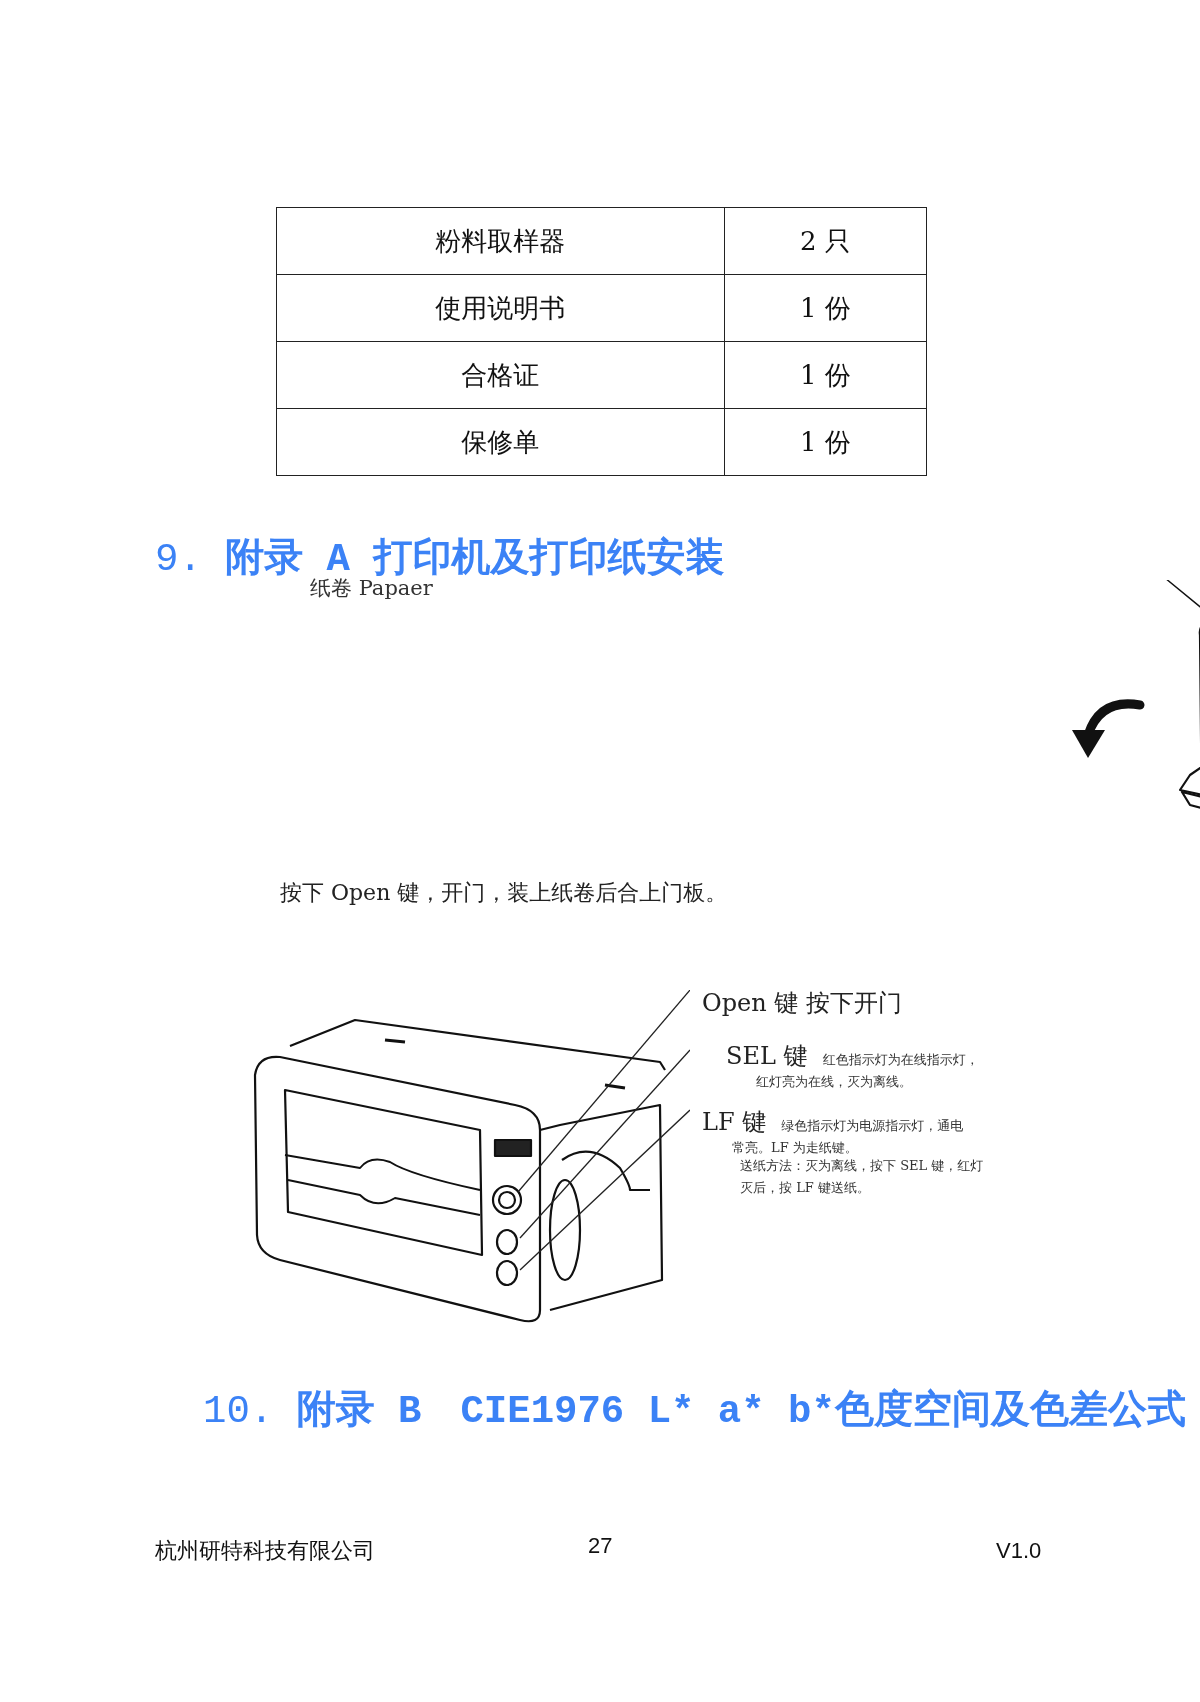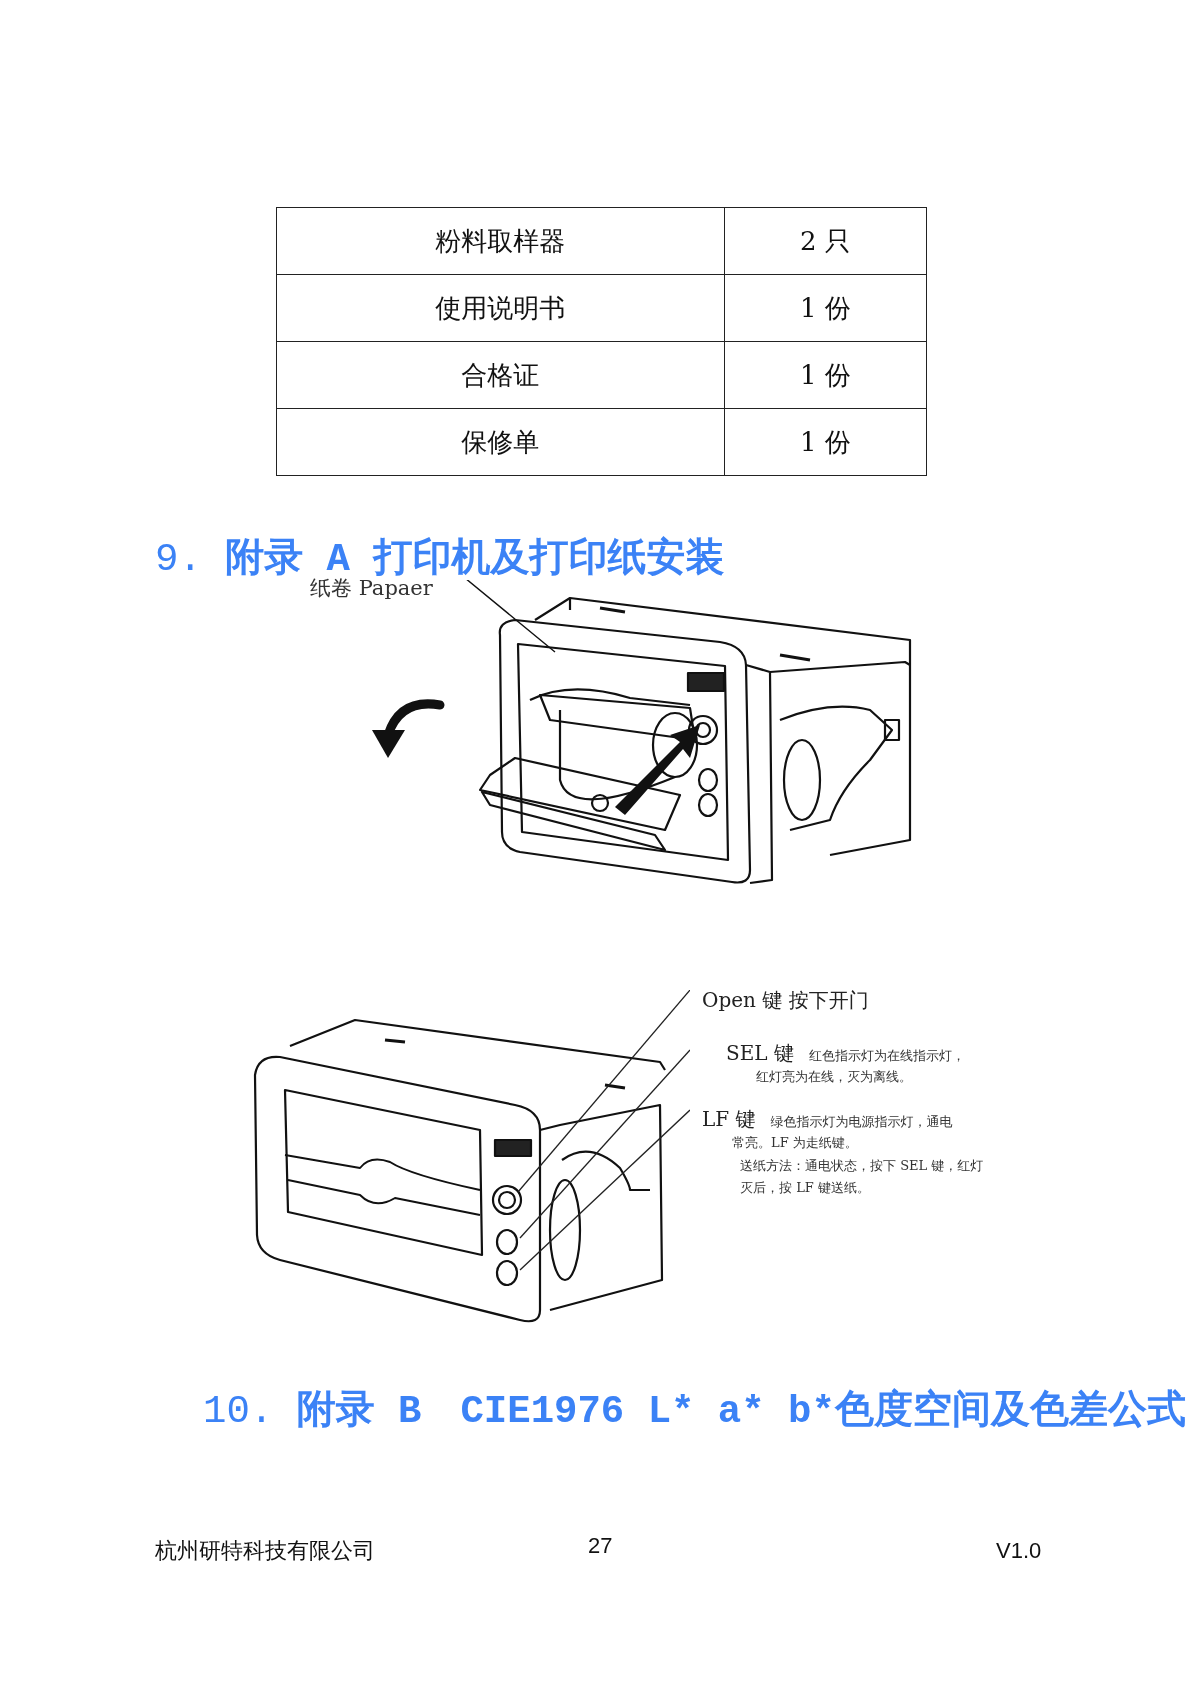--- a/index.html
+++ b/index.html
@@ -10,21 +10,21 @@
                 border-collapse: collapse; font-size: 26px; }
   table.items td { border: 1.5px solid #222; height: 66px; text-align: center;
                    vertical-align: middle; padding: 0; }
   table.items td.name { width: 448px; }
   table.items td.qty { width: 202px; }
   .heading { font-family: Liberation Mono, monospace; font-size: 39px;
              font-weight: bold; color: #3b82f6; white-space: nowrap; }
   .heading .num { font-weight: normal; }
   .fig-label { font-size: 21px; color: #333; white-space: nowrap; }
   .caption { font-size: 22px; color: #222; white-space: nowrap; }
-  .key-title { font-size: 20px; color: #222; white-space: nowrap; }
+  .key-title { font-size: 24px; color: #222; white-space: nowrap; }
   .key-desc { font-size: 13px; color: #333; line-height: 19px; margin-left: 30px; }
   .footer { font-size: 22px; color: #111; white-space: nowrap; }
   .footer.sans { font-family: "Liberation Sans", "DejaVu Sans", sans-serif; }
   svg { position: absolute; }
 </style>
 </head>
 <body>
 
 <table class="items">
   <tbody>
@@ -45,21 +45,21 @@
       <td class="qty">1 份</td>
     </tr>
   </tbody>
 </table>
 
 <div class="abs heading" style="left:155px; top:530px;">
   <span class="num">9.</span>
   <span>附录 A 打印机及打印纸安装</span>
 </div>
 
-<div class="abs" style="left:270px; top:580px; width:700px; height:330px;">
+<div class="abs" style="left:270px; top:580px; width:700px; height:330px;text-align:right;">
   <svg width="700" height="330" viewBox="0 0 700 330">
     <g fill="none" stroke="#111" stroke-width="2.2" stroke-linejoin="round">
 
       <path d="M265 40 L300 18 L640 60 L640 260 L560 275"></path>
       <path d="M300 18 L300 30"></path>
       <path d="M330 28 L355 32" stroke-width="3"></path>
       <path d="M510 75 L540 80" stroke-width="3"></path>
 
       <path d="M230 55 Q228 42 245 40 L450 62 Q475 66 476 85 L480 290 Q480 305 462 302 L250 272 Q232 268 232 252 Z"></path>
       <path d="M248 64 L455 86 L458 280 L252 252 Z"></path>
@@ -89,20 +89,21 @@
 
       <path d="M150 -2 L195 -2 L285 72" stroke-width="1.4"></path>
     </g>
 
     <path d="M345 227 L410 162 L400 155 L430 145 L420 178 L413 169 L355 235 Z" fill="#111"></path>
 
     <path d="M170 125 Q130 118 118 155" fill="none" stroke="#111" stroke-width="9" stroke-linecap="round"></path>
     <path d="M102 150 L135 150 L118 178 Z" fill="#111"></path>
   </svg>
   <div class="abs fig-label" style="left:40px; top:-6px;">纸卷 Papaer</div>
+  <div class="abs caption" style="left:10px; top:298px;">按下 Open 键，开门，装上纸卷后合上门板。</div>
 </div>
 
 <div class="abs" style="left:210px; top:990px; width:790px; height:335px;">
   <svg width="480" height="335" viewBox="0 0 480 335">
     <g fill="none" stroke="#111" stroke-width="2.2" stroke-linejoin="round">
 
       <path d="M80 56 L145 30 L450 72 L455 80"></path>
       <path d="M175 50 L195 52" stroke-width="3"></path>
       <path d="M395 95 L415 98" stroke-width="3"></path>
 
@@ -137,21 +138,21 @@
     <div class="key-desc">红灯亮为在线，灭为离线。</div>
   </div>
 
   <div class="abs" style="left:492px; top:116px; width:300px;">
     <span class="key-title">LF 键</span>
     <span class="key-desc" style="margin-left:10px;">绿色指示灯为电源指示灯，通电</span>
     <div class="key-desc">常亮。LF 为走纸键。</div>
   </div>
 
   <div class="abs" style="left:500px; top:166px; width:300px;">
-    <div class="key-desc">送纸方法：通电状态，按下 SEL 键，红灯</div>
+    <div class="key-desc">送纸方法：灭为离线，按下 SEL 键，红灯</div>
     <div class="key-desc" style="margin-top:3px;">灭后，按 LF 键送纸。</div>
   </div>
 </div>
 
 <div class="abs heading" style="left:155px; top:1382px;margin-left:48px;">
   <span class="num">10.</span>
   <span>附录 B　CIE1976 L* a* b*色度空间及色差公式</span>
 </div>
 
 <div class="abs footer" style="left:155px; top:1536px;">杭州研特科技有限公司</div>

